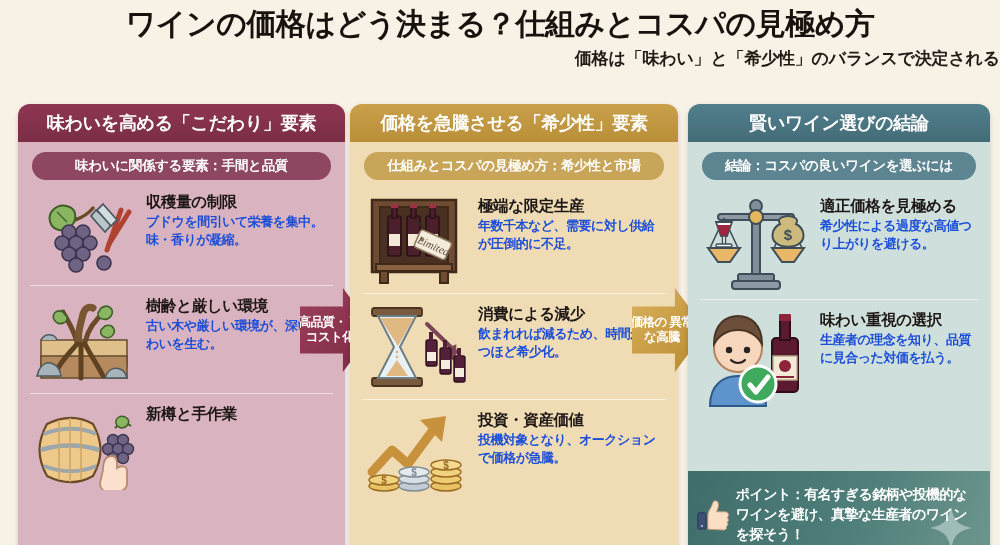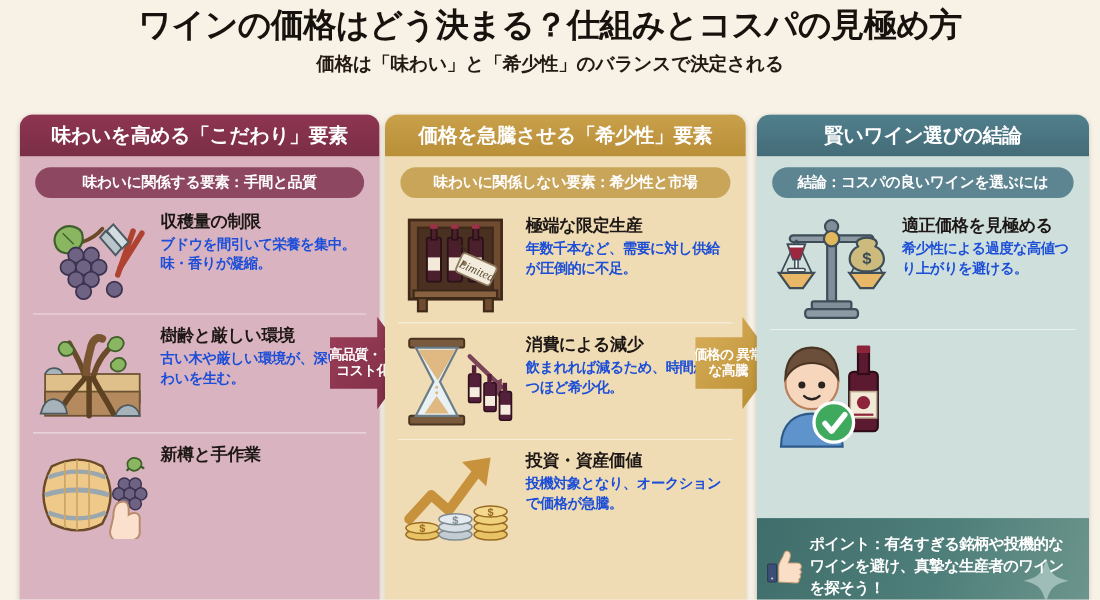--- a/index.html
+++ b/index.html
@@ -13,20 +13,21 @@
 
   
   .title-wrap { position: absolute; top: 6px; left: 0; width: 1000px; text-align: center; }
   .main-title {
     font-size: 30px; font-weight: 700; color: #18120e;
     letter-spacing: -0.5px; line-height: 1.18;
   }
   .sub-title {
     margin-top: 6px; font-size: 17px; font-weight: 700; color: #231a14;
     letter-spacing: -0.2px;
+    text-align: right;
   }
 
   
   .col {
     position: absolute; top: 104px; height: 455px;
     border-radius: 12px; overflow: hidden;
     box-shadow: 0 2px 5px rgba(0,0,0,.16);
   }
   .col-1 { left: 18px; width: 327px; background: #d9b3bf; }
   .col-2 { left: 350px; width: 328px; background: #efdcb4; }
@@ -190,21 +191,21 @@
   </div>
 
   <div class="arrow arrow-1">
     <span>高品質・
 高コスト化</span>
   </div>
 
   <div class="col col-2">
     <div class="col-head">価格を急騰させる「希少性」要素</div>
     <div class="pill-wrap">
-      <div class="pill">味わいに関係しない要素：希少性と市場</div>
+      <div class="pill">仕組みとコスパの見極め方：希少性と市場</div>
     </div>
     <div class="items">
 
       <div class="item">
         <div class="icon-box">
           <svg width="104" height="92" viewBox="0 0 104 92">
             <rect x="8" y="6" width="84" height="72" fill="#6e4b31" stroke="#3f2a1a" stroke-width="2.5"></rect>
             <rect x="16" y="13" width="68" height="58" fill="#4a3020" stroke="#3f2a1a" stroke-width="2"></rect>
             <g>
               <rect x="24" y="22" width="13" height="40" rx="2" fill="#4b1f2c" stroke="#2a1018" stroke-width="1.6"></rect>
@@ -365,20 +366,24 @@
               <rect x="80" y="8" width="10" height="24" fill="#5c1a30" stroke="#2e0c18" stroke-width="2"></rect>
               <rect x="79" y="6" width="12" height="7" rx="1" fill="#8e2439"></rect>
               <rect x="73" y="48" width="24" height="24" fill="#f2e9d7" stroke="#b8a98a" stroke-width="1.4"></rect>
               <circle cx="85" cy="58" r="6" fill="#8e2439"></circle>
               <rect x="76" y="68" width="18" height="2" fill="#8e2439"></rect>
             </g>
             <circle cx="58" cy="76" r="18" fill="#3faa5e" stroke="#fff" stroke-width="3"></circle>
             <path d="M50 77 L56 84 L68 69" stroke="#fff" stroke-width="5" fill="none" stroke-linecap="round" stroke-linejoin="round"></path>
           </svg>
         </div>
+        <div class="txt">
+          <div class="item-title">味わい重視の選択</div>
+          <div class="item-desc">生産者の理念を知り、品質に見合った対価を払う。</div>
+        </div>
       </div>
 
     </div>
 
     <div class="point-banner">
       <svg class="sparkle" width="46" height="46" viewBox="0 0 46 46">
         <path d="M23 2 C26 16 30 20 44 23 C30 26 26 30 23 44 C20 30 16 26 2 23 C16 20 20 16 23 2 Z" fill="#cfe3e0"></path>
       </svg>
       <svg width="74" height="66" viewBox="0 0 74 66">
         <rect x="4" y="28" width="18" height="36" rx="3" fill="#3d4f77" stroke="#2a3755" stroke-width="2"></rect>

